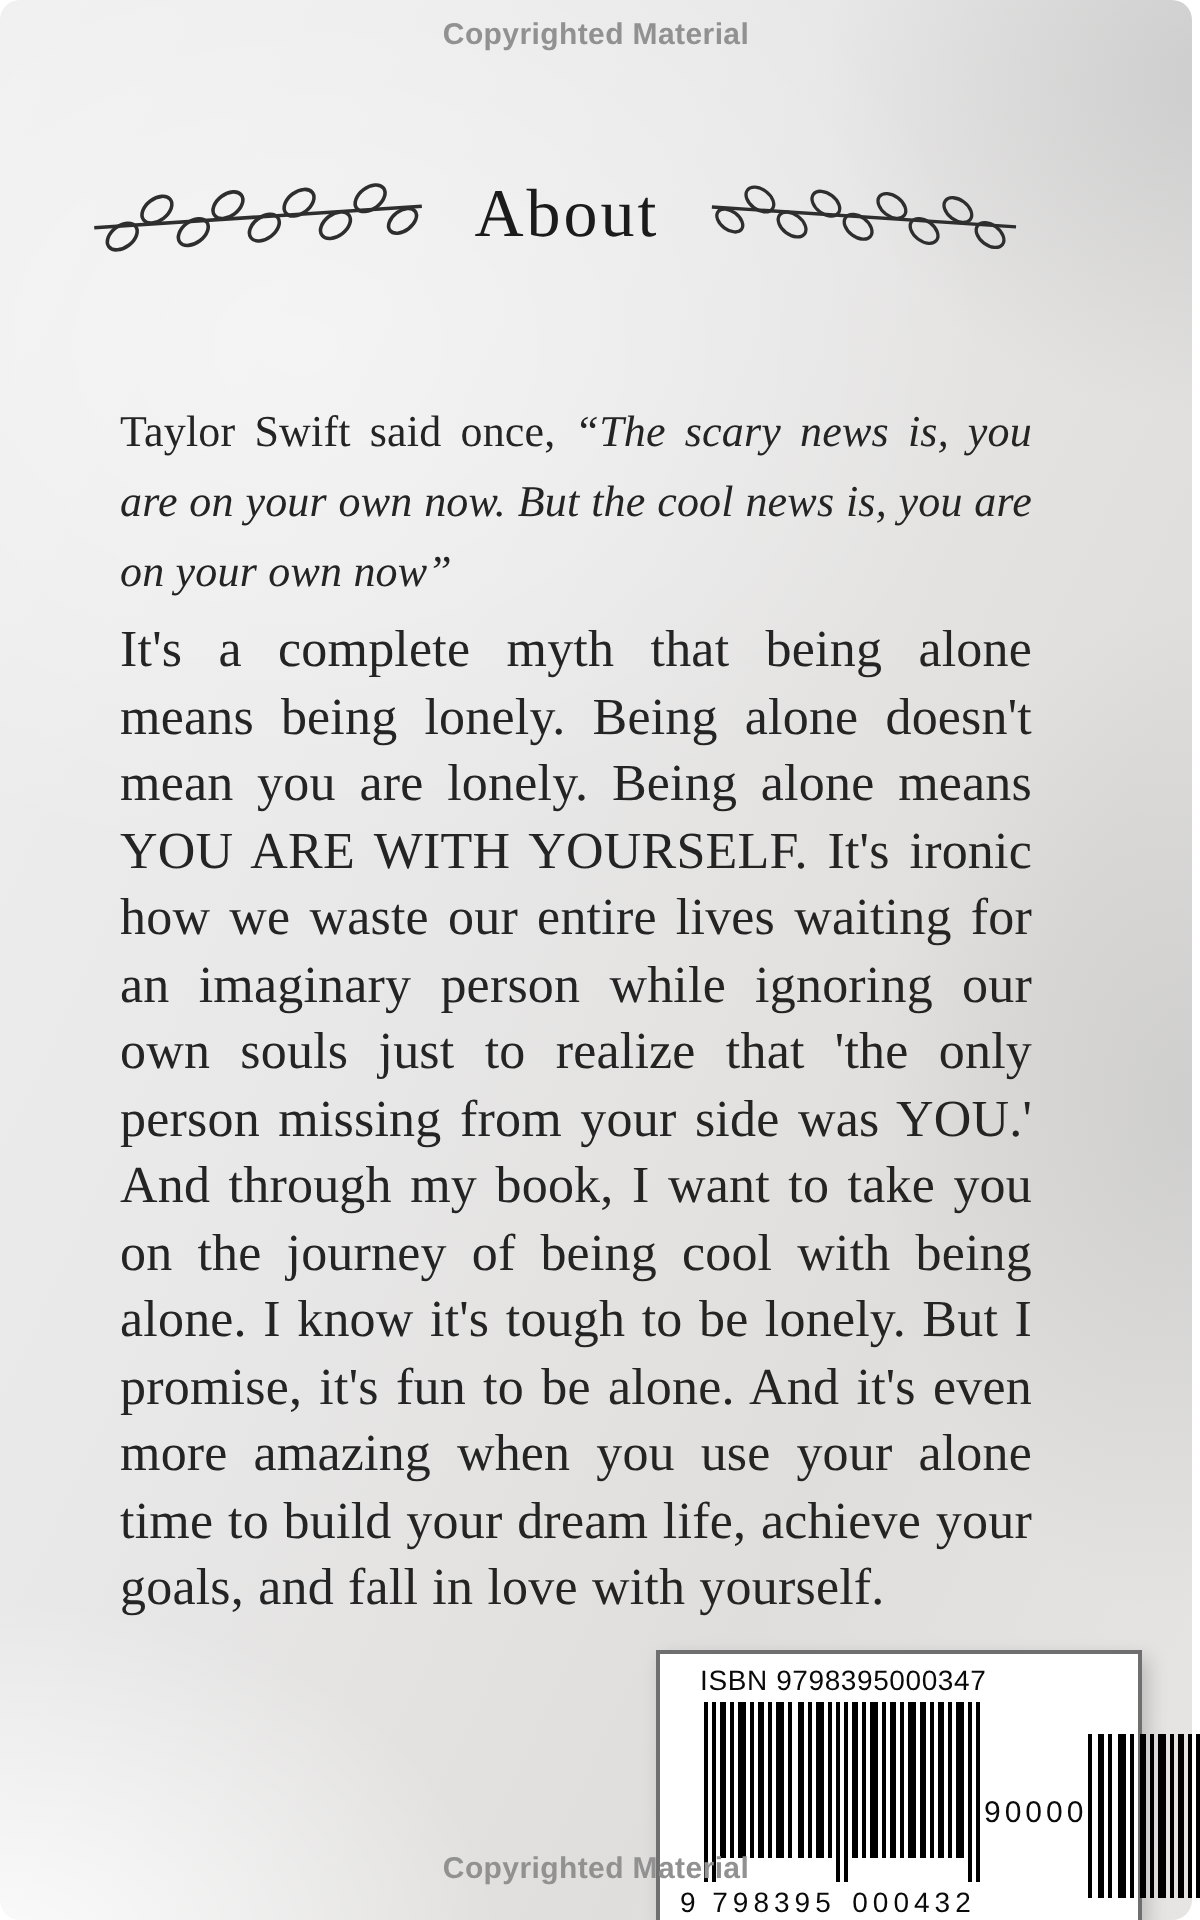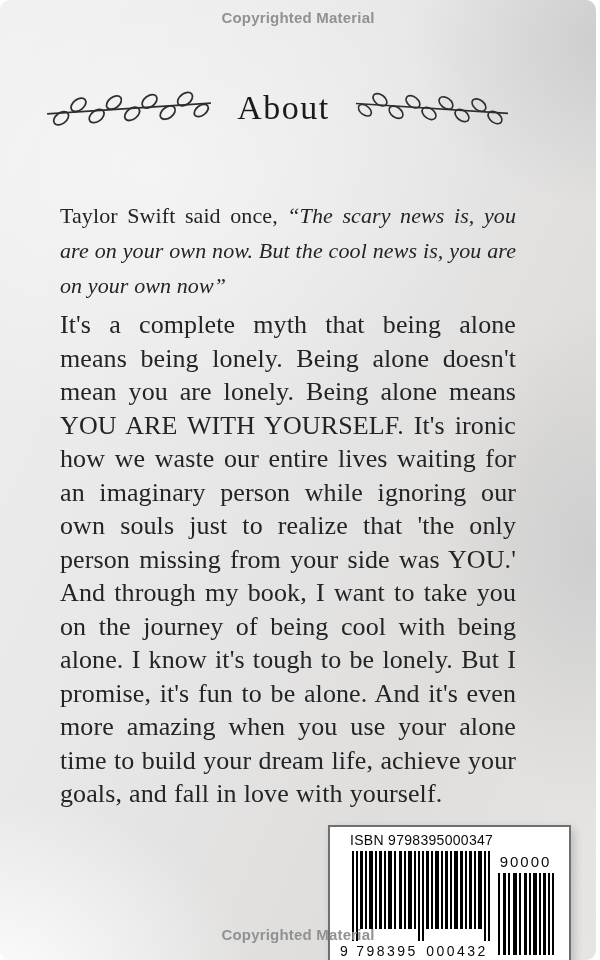--- a/index.html
+++ b/index.html
@@ -114,21 +114,21 @@
     width: 100%;
     display: flex;
     font-size: 14px;
     line-height: 16px;
   }
   .bc-digits .lead { flex: 0 0 12px; }
   .bc-digits .grp { flex: 1; text-align: center; letter-spacing: 2.5px; }
   .bc-addon {
     flex: 1;
     display: flex;
-    flex-direction: column;
+    flex-direction: row;
     align-items: center;
     padding-top: 3px;
   }
   .addon-value { font-size: 15px; letter-spacing: 2px; line-height: 16px; }
   .bc-addon svg { margin-top: 3px; }
 </style>
 </head>
 <body>
 
 <div class="page">

